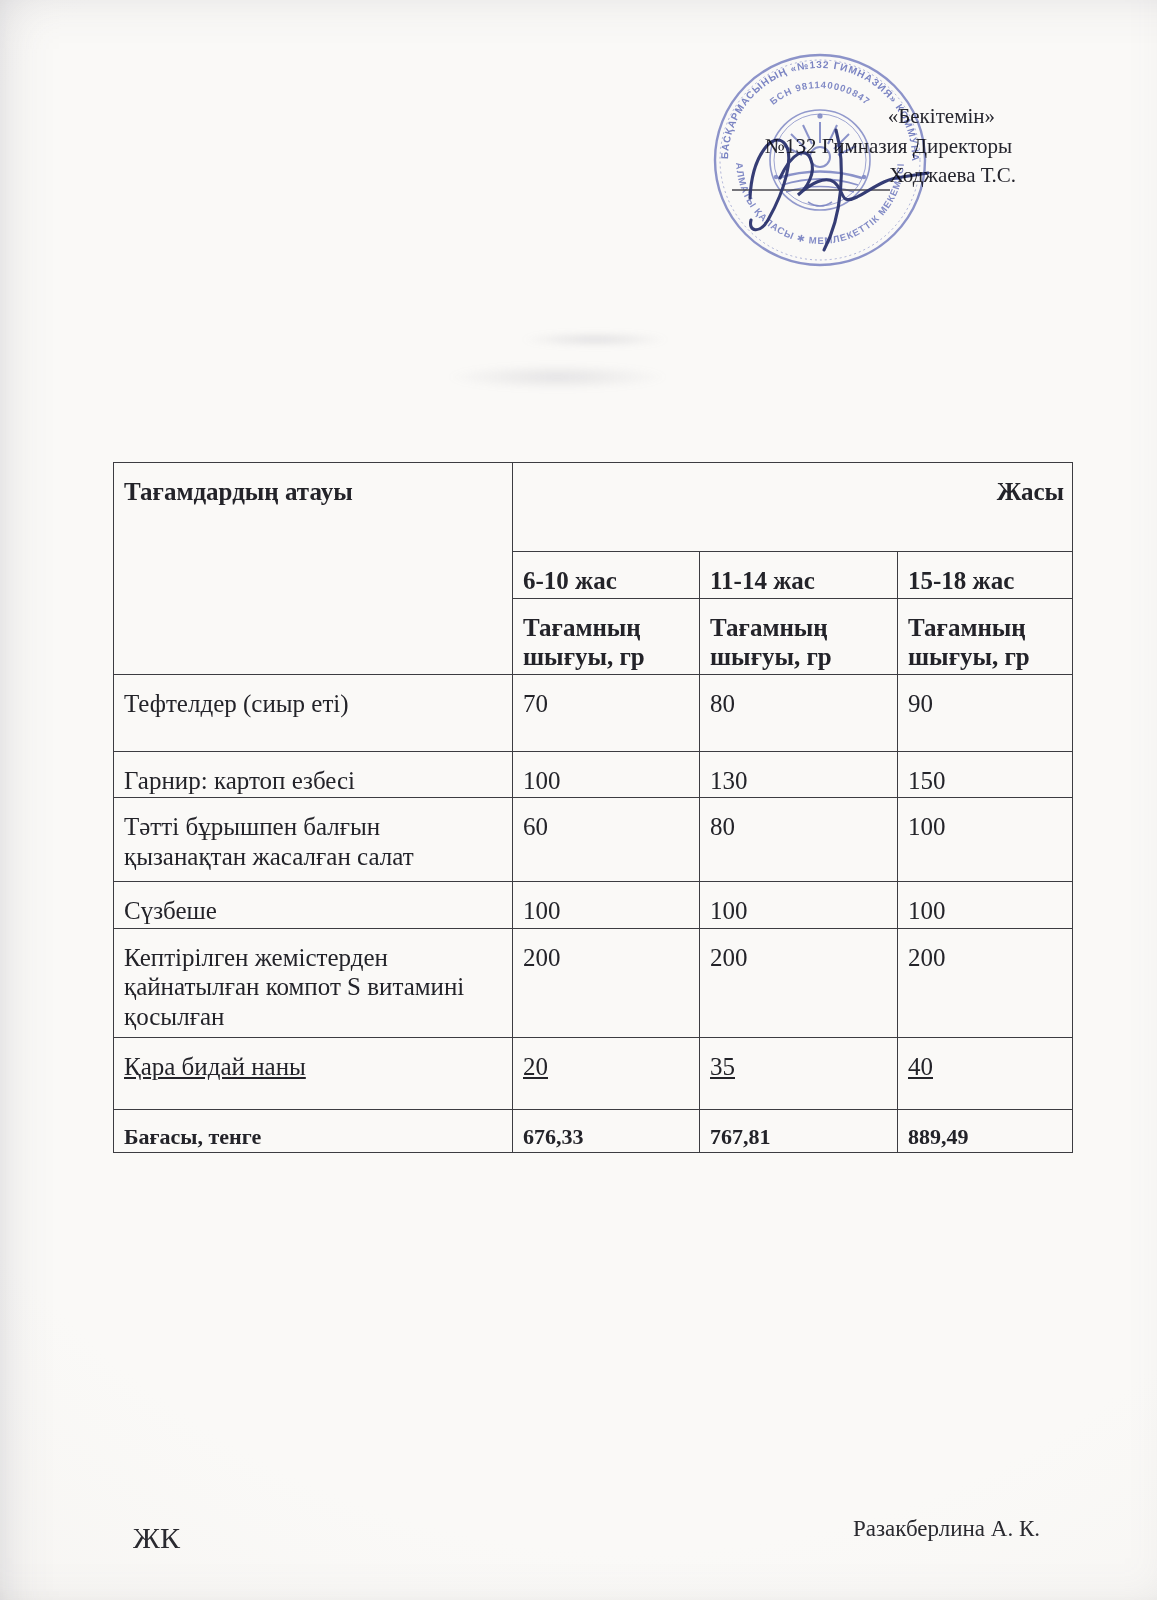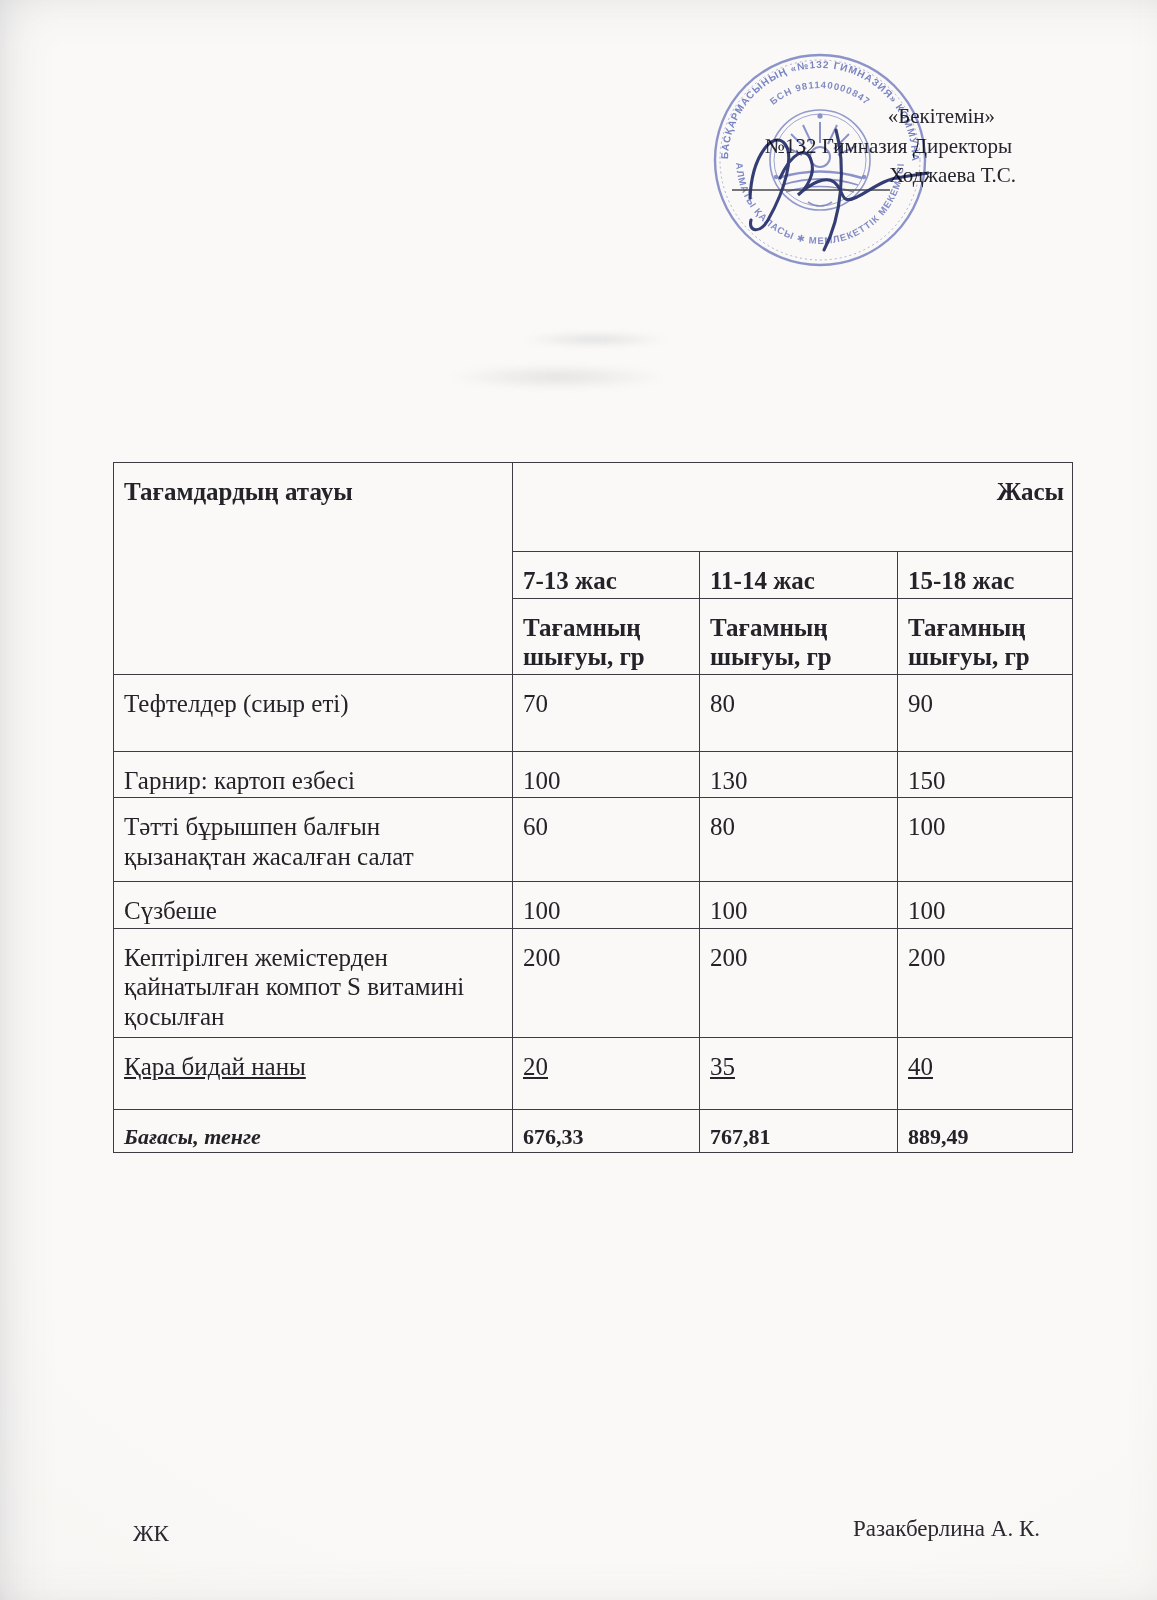--- a/index.html
+++ b/index.html
@@ -48,23 +48,23 @@
   td.unit{font-weight:bold;font-size:22px;height:48px;line-height:1.25;}
   td.val{text-align:left;font-size:22px;padding-left:2px;padding-right:2px;}
   tbody.gen tr:nth-child(1) td{height:60px;}
   tbody.gen tr:nth-child(2) td{height:26px;}
   tbody.gen tr:nth-child(3) td{height:67px;}
   tbody.gen tr:nth-child(4) td{height:25px;}
   tbody.gen tr:nth-child(5) td{height:92px;}
   tbody.gen tr:nth-child(6) td{height:55px;text-decoration:underline;}
   tr.price td{height:26px;font-weight:bold;}
   tr.price td.val{font-size:22px;}
-  tr.price td.pname{font-size:22px;font-style:italic;}
-  
-  .footer-left{position:absolute;left:133px;top:1521px;font-size:23px;color:#2a2a30;}
+  tr.price td.pname{font-size:22px;}
+  
+  .footer-left{position:absolute;left:133px;top:1521px;font-size:30px;color:#2a2a30;}
   .footer-right{position:absolute;right:117px;top:1516px;font-size:23px;color:#2a2a30;}
 </style>
 </head>
 <body>
 
 <div class="page">
 
   <svg class="stamp-svg" viewBox="0 0 370 250">
     <g stroke="#7b85c8" fill="none">
       <circle cx="130" cy="130" r="105" stroke-width="2.4" opacity=".85"></circle>
@@ -128,21 +128,21 @@
         <col style="width:187px">
         <col style="width:198px">
         <col style="width:175px">
     </colgroup>
     <thead>
       <tr>
         <td class="namehead" rowspan="3">Тағамдардың атауы</td>
         <td class="agehead" colspan="3">Жасы</td>
       </tr>
       <tr>
-        <td class="agecol">7-13 жас</td>
+        <td class="agecol">6-10 жас</td>
         <td class="agecol">11-14 жас</td>
         <td class="agecol">15-18 жас</td>
       </tr>
       <tr>
         <td class="unit">Тағамның шығуы, гр</td>
         <td class="unit">Тағамның шығуы, гр</td>
         <td class="unit">Тағамның шығуы, гр</td>
       </tr>
     </thead>
     <tbody class="gen" id="rows">

